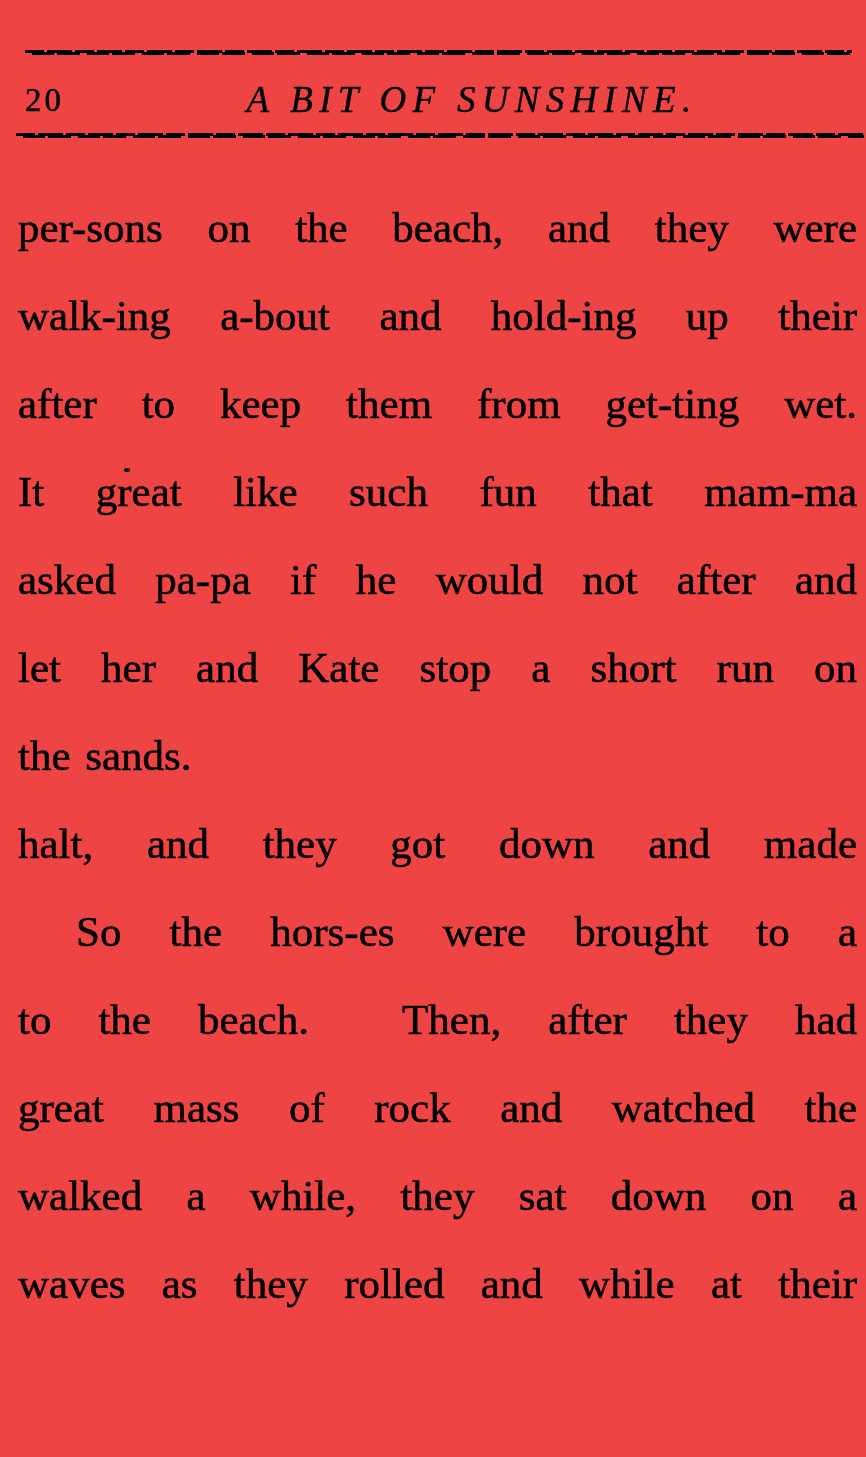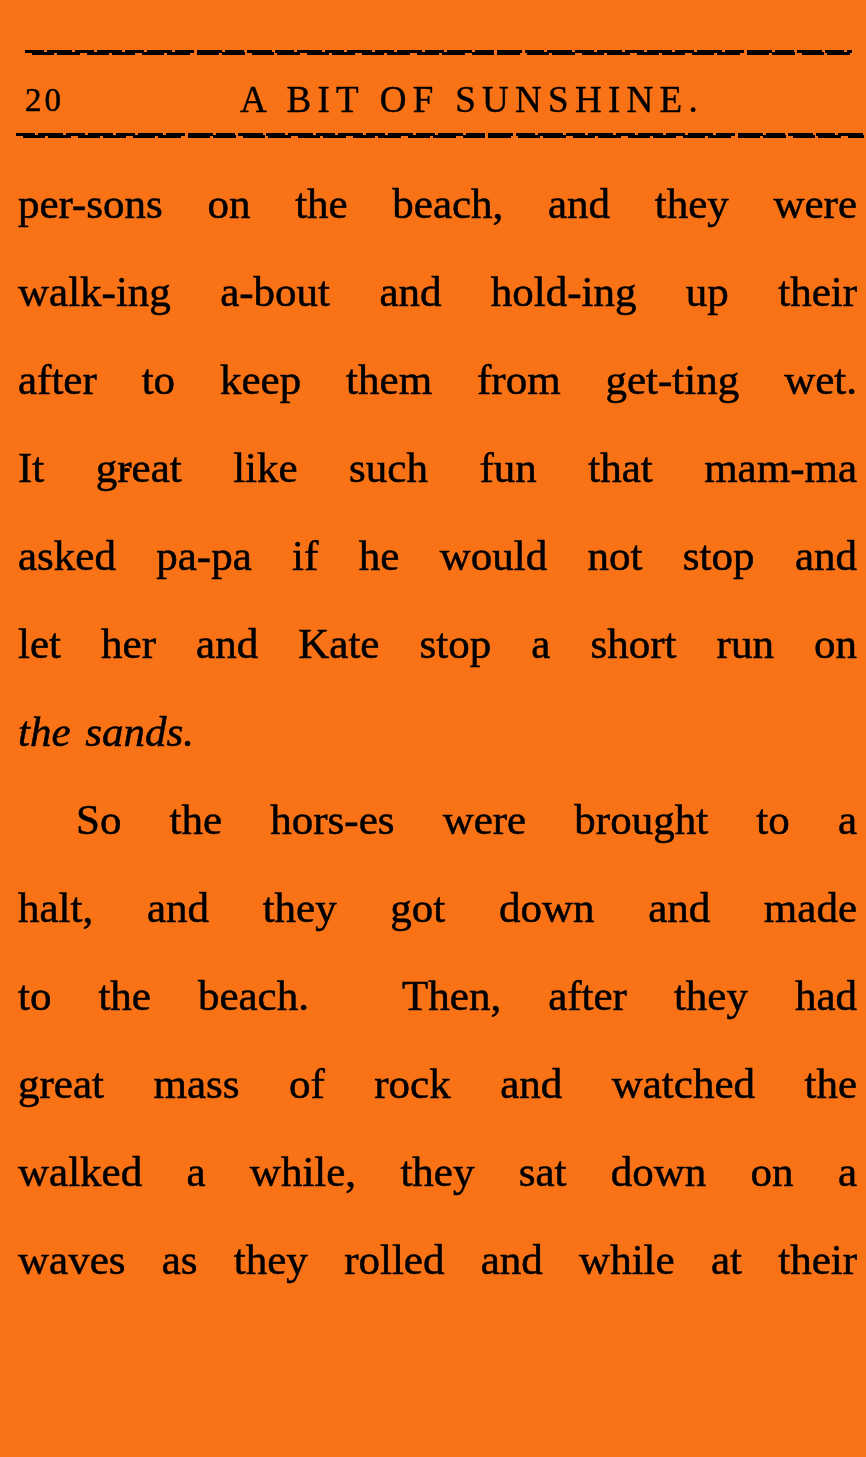--- a/index.html
+++ b/index.html
@@ -1,20 +1,20 @@
 <!DOCTYPE html>
 <html><head>
 <meta charset="utf-8">
 <style>
   html, body { margin: 0; padding: 0; background: #ffffff; }
   .page {
     position: relative;
     width: 866px;
     height: 1457px;
-    background: #f97316;
+    background: #ef4444;
     color: #000;
     font-family: "Liberation Serif", "DejaVu Serif", serif;
     overflow: hidden;
   }
 
   
   .rule { position: absolute; height: 6px; }
   .rule::before, .rule::after {
     content: ""; position: absolute; left: 0; right: 0; height: 3px;
     background: repeating-linear-gradient(90deg,
@@ -35,42 +35,43 @@
     top: 82px; left: 25px;
     font-size: 33px;
     letter-spacing: 3px;
     -webkit-text-stroke: 0.5px #000;
   }
   .running-title {
     position: absolute;
     top: 78px; left: 0; right: 0;
     padding-left: 78px;
     text-align: center;
+    font-style: italic;
     font-size: 37px;
     letter-spacing: 0.17em;
     -webkit-text-stroke: 0.4px #000;
     white-space: nowrap;
   }
 
   .text-block {
     position: absolute;
-    top: 160px; left: 18px; right: 9px;
+    top: 184px; left: 18px; right: 9px;
     font-size: 43px;
     line-height: 88px;
     word-spacing: 4px;
     -webkit-text-stroke: 0.55px #000;
   }
   .line {
     text-align: justify;
     text-align-last: justify;
     white-space: nowrap;
     height: 88px;
   }
   .line--indent { padding-left: 58px; }
-  .line--natural { text-align-last: left; font-style: italic; }
+  .line--natural { text-align-last: left; }
 
   
   .ink-speck {
     position: absolute;
     top: 468px; left: 124px;
     width: 6px; height: 4px;
     background: #000; border-radius: 50%;
   }
 </style>
 </head>
@@ -85,25 +86,25 @@
 
   <div class="rule rule-bottom"></div>
 
   <div class="ink-speck"></div>
 
   <div class="text-block">
     <div class="line">per-sons on the beach, and they were</div>
     <div class="line">walk-ing a-bout and hold-ing up their</div>
     <div class="line">after to keep them from get-ting wet.</div>
     <div class="line">It great like such fun that mam-ma</div>
-    <div class="line">asked pa-pa if he would not stop and</div>
+    <div class="line">asked pa-pa if he would not after and</div>
     <div class="line">let her and Kate stop a short run on</div>
     <div class="line line--natural">the sands.</div>
 
+    <div class="line">halt, and they got down and made</div>
     <div class="line line--indent">So the hors-es were brought to a</div>
-    <div class="line">halt, and they got down and made</div>
     <div class="line">to the beach.&nbsp; Then, after they had</div>
     <div class="line">great mass of rock and watched the</div>
     <div class="line">walked a while, they sat down on a</div>
     <div class="line">waves as they rolled and while at their</div>
   </div>
 
 </div>
 
 </body></html>

